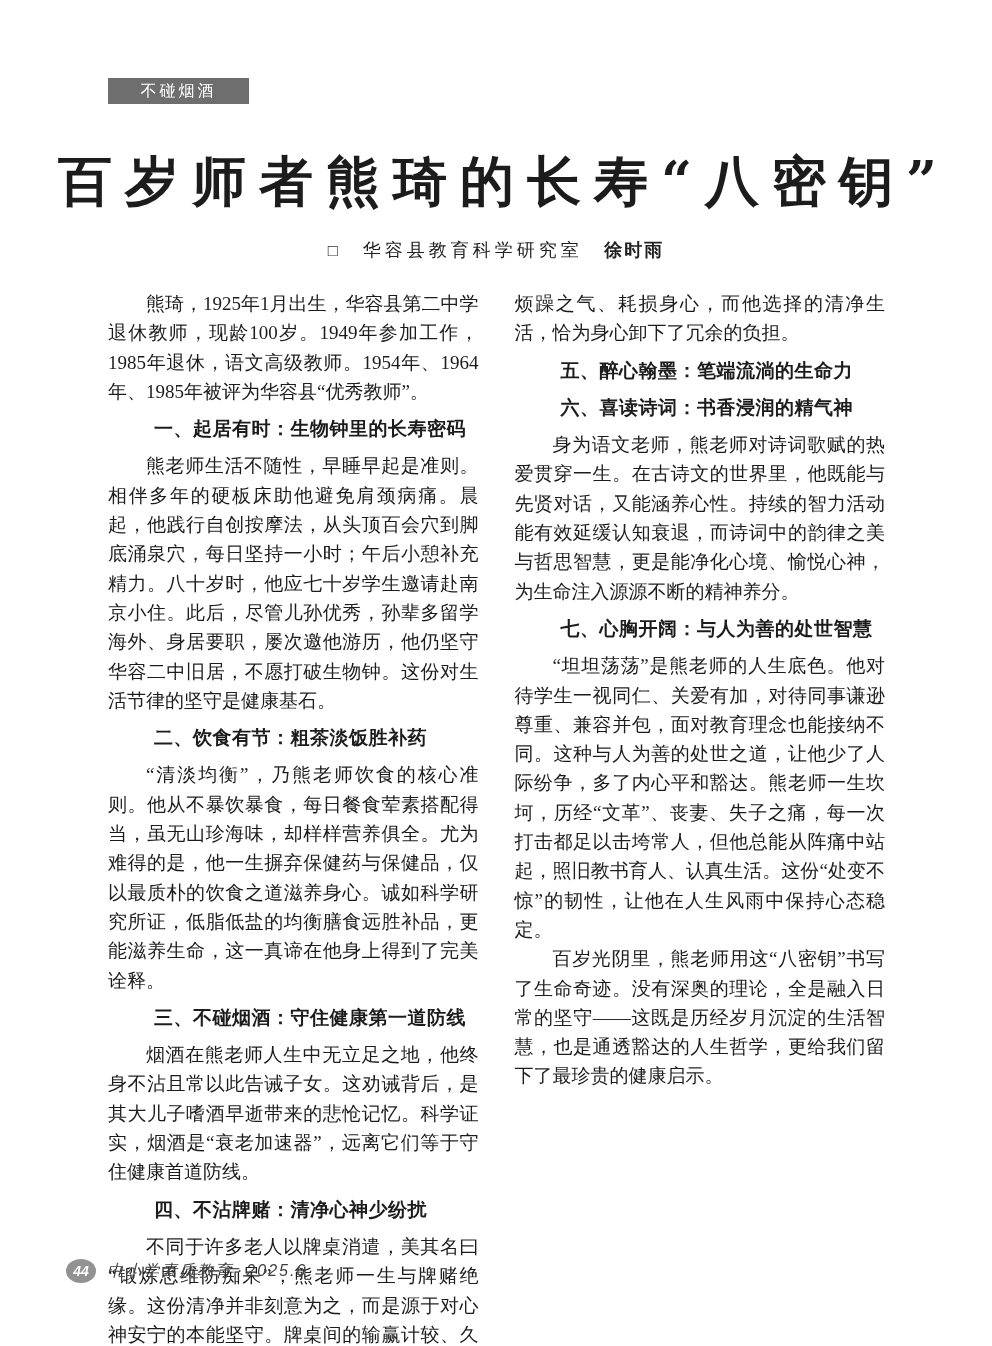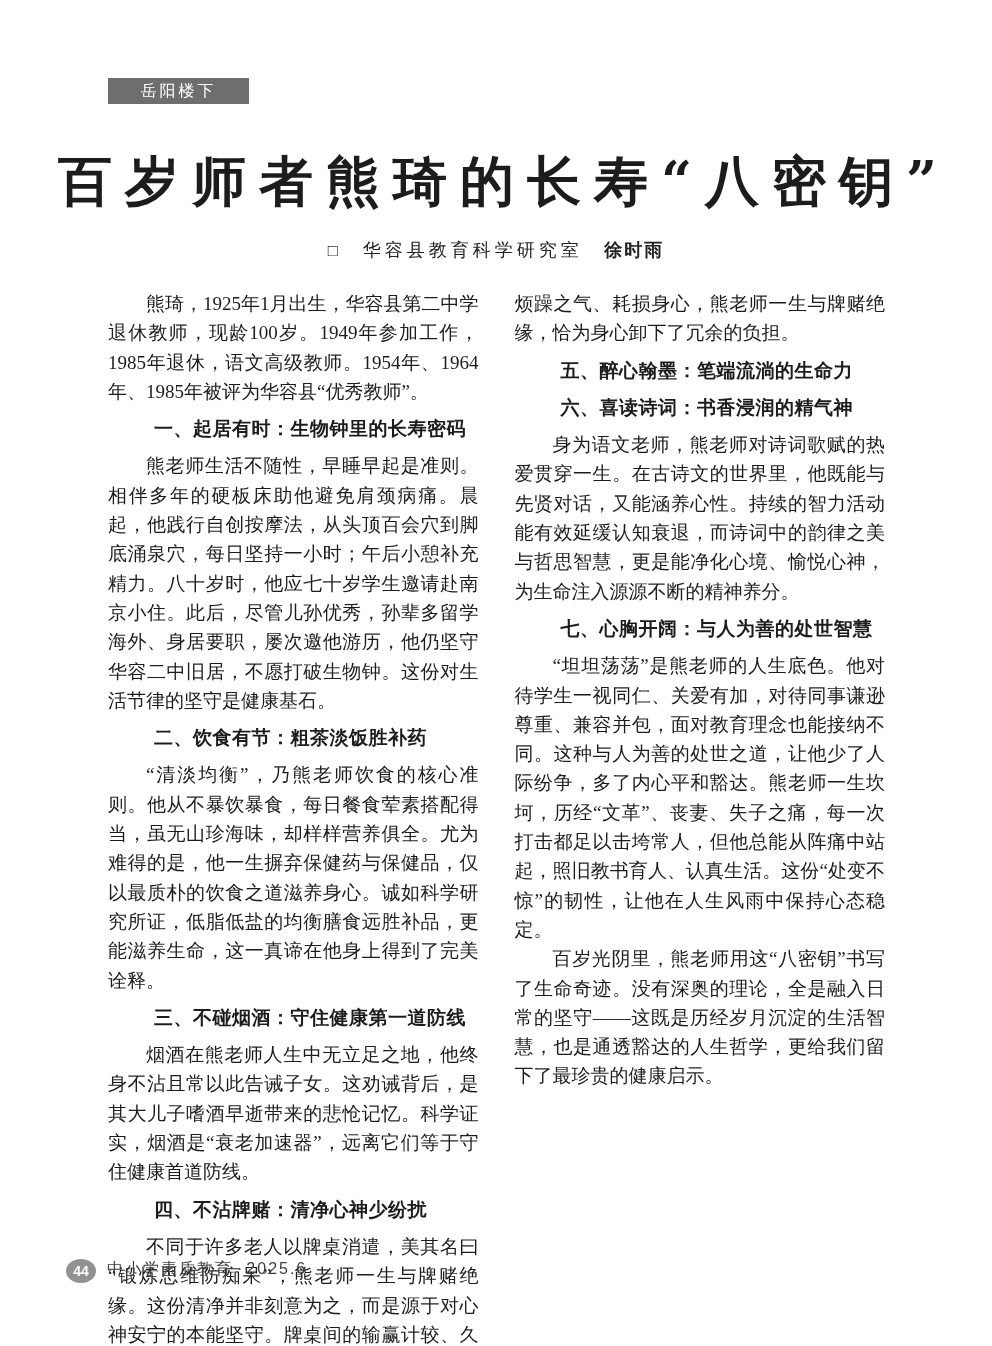--- a/index.html
+++ b/index.html
@@ -101,26 +101,27 @@
     font-weight: bold;
     text-indent: 2em;
     font-family: "Liberation Sans", "DejaVu Sans", sans-serif;
     letter-spacing: 0.5px;
   }
   .footer {
     position: absolute;
     left: 66px;
     top: 1259px;
     display: flex;
-    align-items: flex-start;
+    align-items: center;
     gap: 11px;
     font-family: "Liberation Sans", "DejaVu Sans", sans-serif;
     font-size: 16px;
     color: #3d3d3d;
     letter-spacing: 2px;
+    font-style: italic;
   }
   .page-badge {
     width: 30px;
     height: 24px;
     border-radius: 50%;
     background: #929292;
     color: #ffffff;
     display: flex;
     align-items: center;
     justify-content: center;
@@ -131,21 +132,21 @@
   .journal-line .sep {
     margin: 0 4px;
     letter-spacing: 0;
   }
 </style>
 </head>
 <body>
 
 <div class="page">
 
-  <div class="column-tag">岳阳楼下</div>
+  <div class="column-tag">不碰烟酒</div>
 
   <h1 class="title">百岁师者熊琦的长寿“八密钥”</h1>
 
   <div class="byline">
     <span class="marker">□</span>
     <span class="affiliation">华容县教育科学研究室</span>
     <span class="author-name">徐时雨</span>
   </div>
 
   <div class="columns">
@@ -156,21 +157,21 @@
       <p class="para">熊老师生活不随性，早睡早起是准则。相伴多年的硬板床助他避免肩颈病痛。晨起，他践行自创按摩法，从头顶百会穴到脚底涌泉穴，每日坚持一小时；午后小憩补充精力。八十岁时，他应七十岁学生邀请赴南京小住。此后，尽管儿孙优秀，孙辈多留学海外、身居要职，屡次邀他游历，他仍坚守华容二中旧居，不愿打破生物钟。这份对生活节律的坚守是健康基石。</p>
       <h2 class="heading">二、饮食有节：粗茶淡饭胜补药</h2>
       <p class="para">“清淡均衡”，乃熊老师饮食的核心准则。他从不暴饮暴食，每日餐食荤素搭配得当，虽无山珍海味，却样样营养俱全。尤为难得的是，他一生摒弃保健药与保健品，仅以最质朴的饮食之道滋养身心。诚如科学研究所证，低脂低盐的均衡膳食远胜补品，更能滋养生命，这一真谛在他身上得到了完美诠释。</p>
       <h2 class="heading">三、不碰烟酒：守住健康第一道防线</h2>
       <p class="para">烟酒在熊老师人生中无立足之地，他终身不沾且常以此告诫子女。这劝诫背后，是其大儿子嗜酒早逝带来的悲怆记忆。科学证实，烟酒是“衰老加速器”，远离它们等于守住健康首道防线。</p>
       <h2 class="heading">四、不沾牌赌：清净心神少纷扰</h2>
       <p class="para">不同于许多老人以牌桌消遣，美其名曰“锻炼思维防痴呆”，熊老师一生与牌赌绝缘。这份清净并非刻意为之，而是源于对心神安宁的本能坚守。牌桌间的输赢计较、久坐不动，关爱有加</p>
     </div>
 
     <div class="col">
-      <p class="para cont">烦躁之气、耗损身心，熊老师一生与牌赌绝缘，恰为身心卸下了冗余的负担。</p>
+      <p class="para cont">烦躁之气、耗损身心，而他选择的清净生活，恰为身心卸下了冗余的负担。</p>
       <h2 class="heading">五、醉心翰墨：笔端流淌的生命力</h2>
       <h2 class="heading">六、喜读诗词：书香浸润的精气神</h2>
       <p class="para">身为语文老师，熊老师对诗词歌赋的热爱贯穿一生。在古诗文的世界里，他既能与先贤对话，又能涵养心性。持续的智力活动能有效延缓认知衰退，而诗词中的韵律之美与哲思智慧，更是能净化心境、愉悦心神，为生命注入源源不断的精神养分。</p>
       <h2 class="heading">七、心胸开阔：与人为善的处世智慧</h2>
       <p class="para">“坦坦荡荡”是熊老师的人生底色。他对待学生一视同仁、关爱有加，对待同事谦逊尊重、兼容并包，面对教育理念也能接纳不同。这种与人为善的处世之道，让他少了人际纷争，多了内心平和豁达。熊老师一生坎坷，历经“文革”、丧妻、失子之痛，每一次打击都足以击垮常人，但他总能从阵痛中站起，照旧教书育人、认真生活。这份“处变不惊”的韧性，让他在人生风雨中保持心态稳定。</p>
       <p class="para">百岁光阴里，熊老师用这“八密钥”书写了生命奇迹。没有深奥的理论，全是融入日常的坚守——这既是历经岁月沉淀的生活智慧，也是通透豁达的人生哲学，更给我们留下了最珍贵的健康启示。</p>
     </div>
 
   </div>
 

